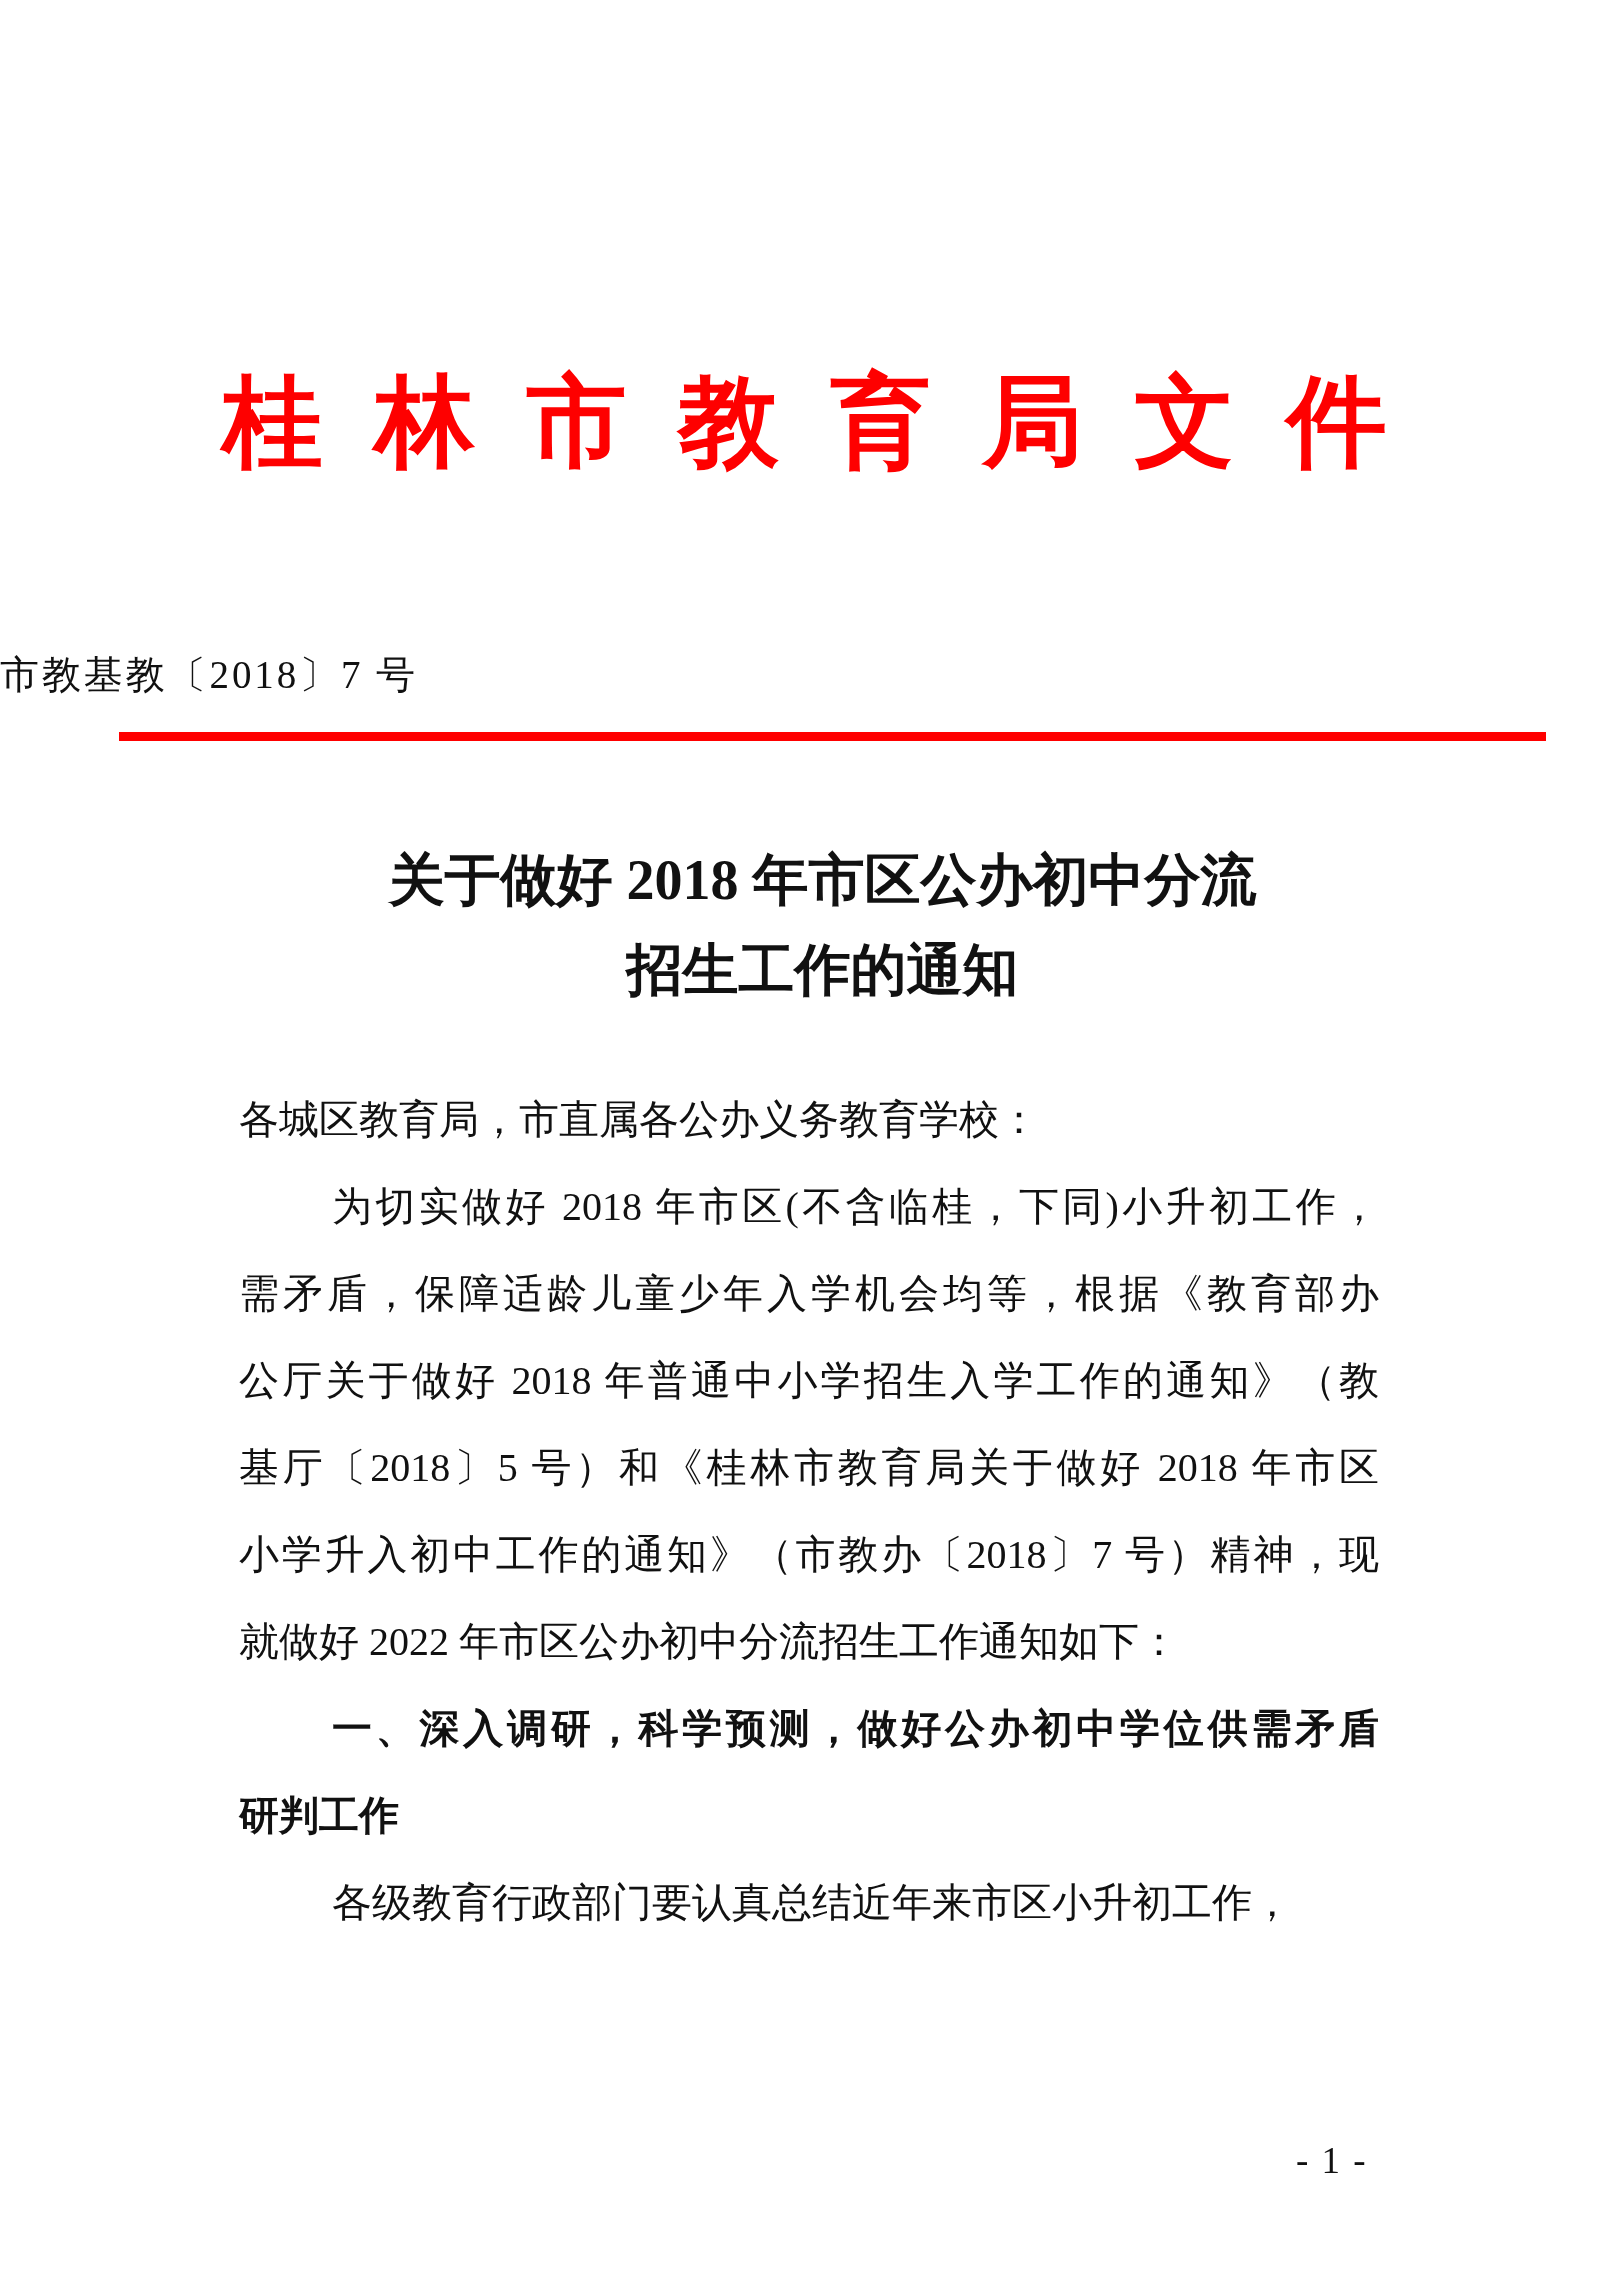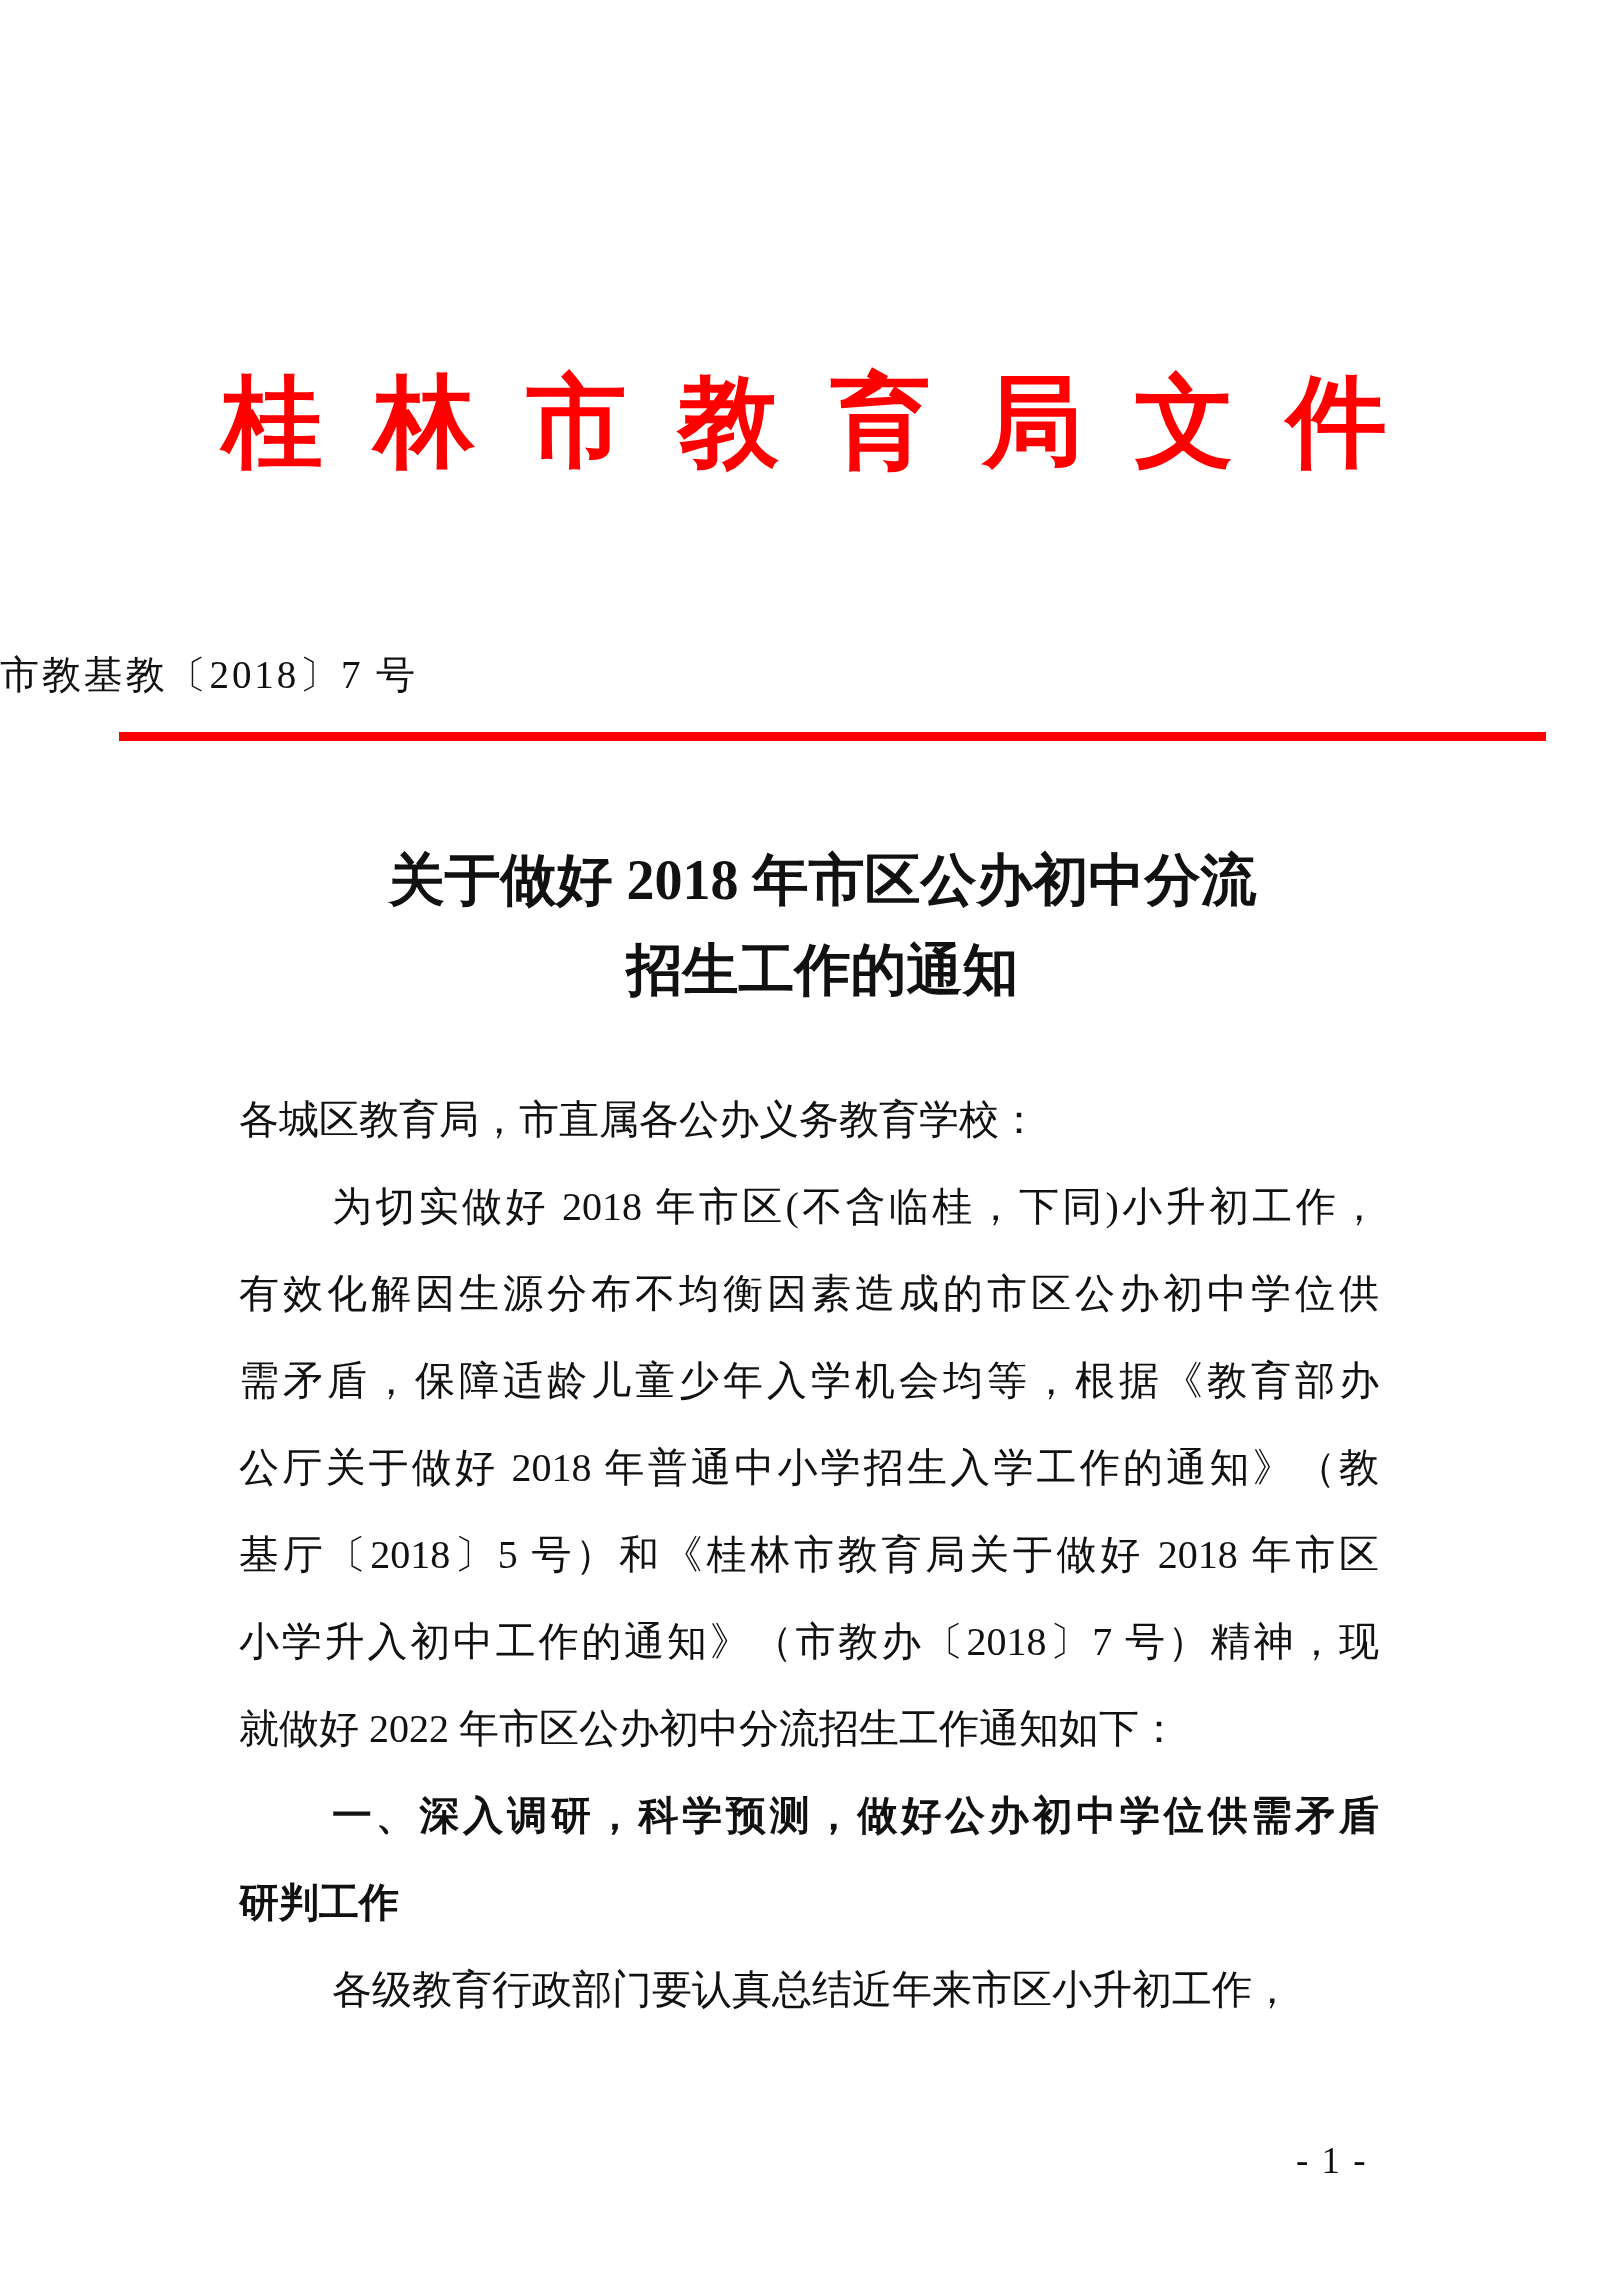--- a/index.html
+++ b/index.html
@@ -107,21 +107,20 @@
   <div class="red-divider"></div>
 
   <div class="doc-title">
     <div class="t-line">关于做好 2018 年市区公办初中分流</div>
     <div class="t-line">招生工作的通知</div>
   </div>
 
   <div class="body-block">
     <div class="line">各城区教育局，市直属各公办义务教育学校：</div>
     <div class="line indent justify">为切实做好 2018 年市区(不含临桂，下同)小升初工作，</div>
-    <div class="line justify">有效化解因生源分布不均衡因素造成的市区公办初中学位供</div>
     <div class="line justify">需矛盾，保障适龄儿童少年入学机会均等，根据《教育部办</div>
     <div class="line justify">公厅关于做好 2018 年普通中小学招生入学工作的通知》（教</div>
     <div class="line justify">基厅〔2018〕5 号）和《桂林市教育局关于做好 2018 年市区</div>
     <div class="line justify">小学升入初中工作的通知》（市教办〔2018〕7 号）精神，现</div>
     <div class="line">就做好 2022 年市区公办初中分流招生工作通知如下：</div>
     <div class="line indent justify heading">一、深入调研，科学预测，做好公办初中学位供需矛盾</div>
     <div class="line heading">研判工作</div>
     <div class="line indent">各级教育行政部门要认真总结近年来市区小升初工作，</div>
   </div>
 

